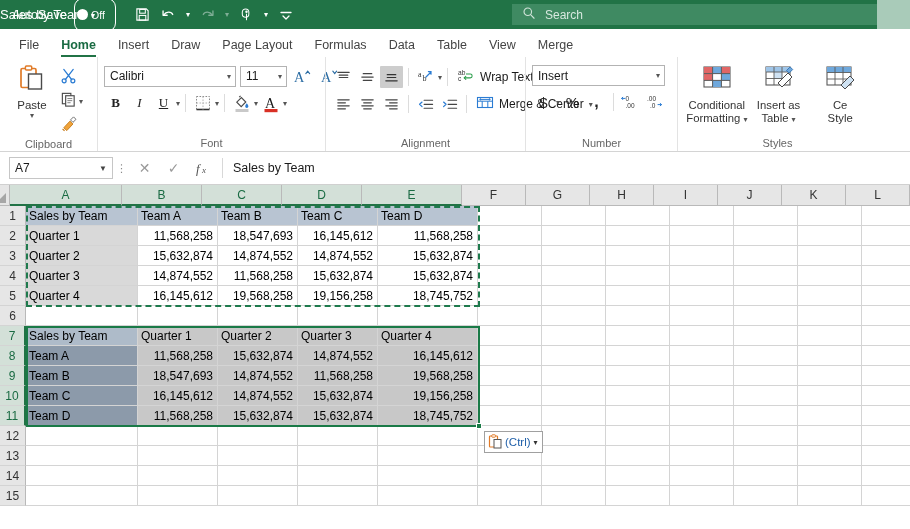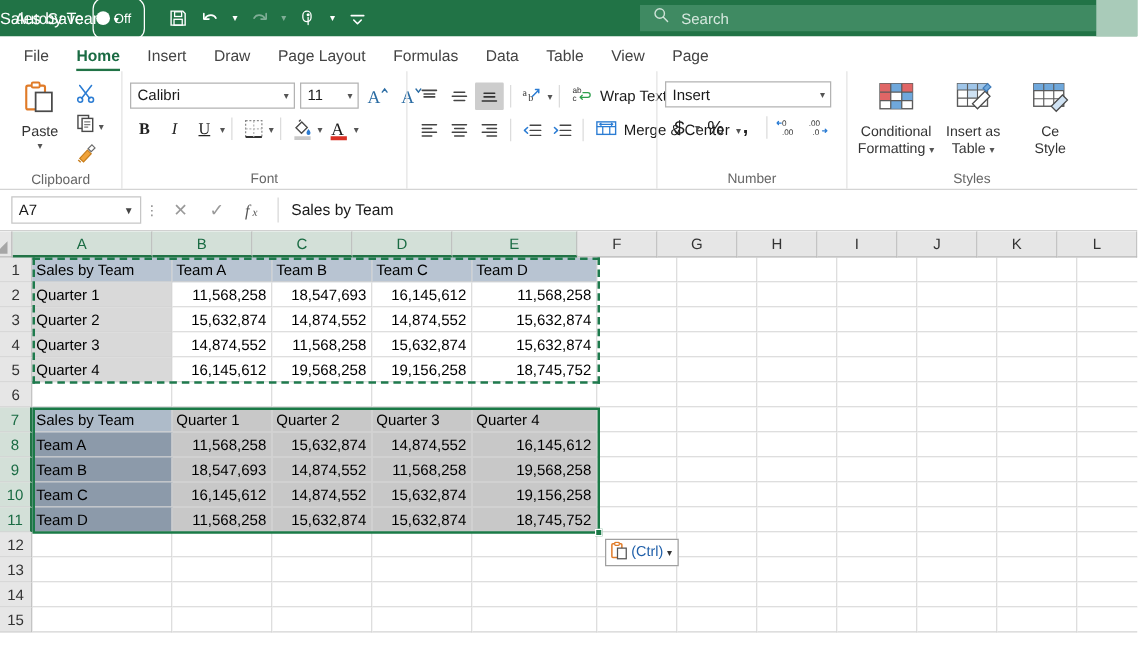--- a/index.html
+++ b/index.html
@@ -302,21 +302,21 @@
   <div class="tabbar">
     <div class="tab">File</div>
     <div class="tab active">Home</div>
     <div class="tab">Insert</div>
     <div class="tab">Draw</div>
     <div class="tab">Page Layout</div>
     <div class="tab">Formulas</div>
     <div class="tab">Data</div>
     <div class="tab">Table</div>
     <div class="tab">View</div>
-    <div class="tab">Page</div>
+    <div class="tab">Merge</div>
   </div>
 
   <div class="ribbon">
 
     <div class="rgroup" style="width:97px">
       <div class="rgroup-body">
         <div class="paste-col">
           <span>
             <svg width="30" height="30" viewBox="0 0 30 30">
               <rect x="4" y="4.5" width="15" height="19" rx="1.4" fill="#fff" stroke="#e07b28" stroke-width="1.7"></rect>
@@ -501,20 +501,21 @@
                     <path d="M1.5 6.2h15M6.2 6.2v6.3M11.8 6.2v6.3" stroke="#2b7cd3" stroke-width="1"></path>
                     <path d="M4 4.4h10M4.8 3.6L3.8 4.4l1 .8M13.2 3.6l1 .8-1 .8" fill="none" stroke="#2b7cd3" stroke-width="1" stroke-linecap="round" stroke-linejoin="round"></path>
                   </svg>
               </span>
               <span>Merge &amp; Center</span>
               <span class="mini-caret">▾</span>
             </span>
           </div>
         </div>
       </div>
+      <div class="rgroup-title">Alignment</div>
     </div>
 
     <div class="rgroup" style="width:152px">
       <div class="rgroup-body">
         <div class="num-rows">
           <div class="combo num-combo">
             <span class="cv">Insert</span>
             <span class="cc">▾</span>
           </div>
           <div class="num-row2">

